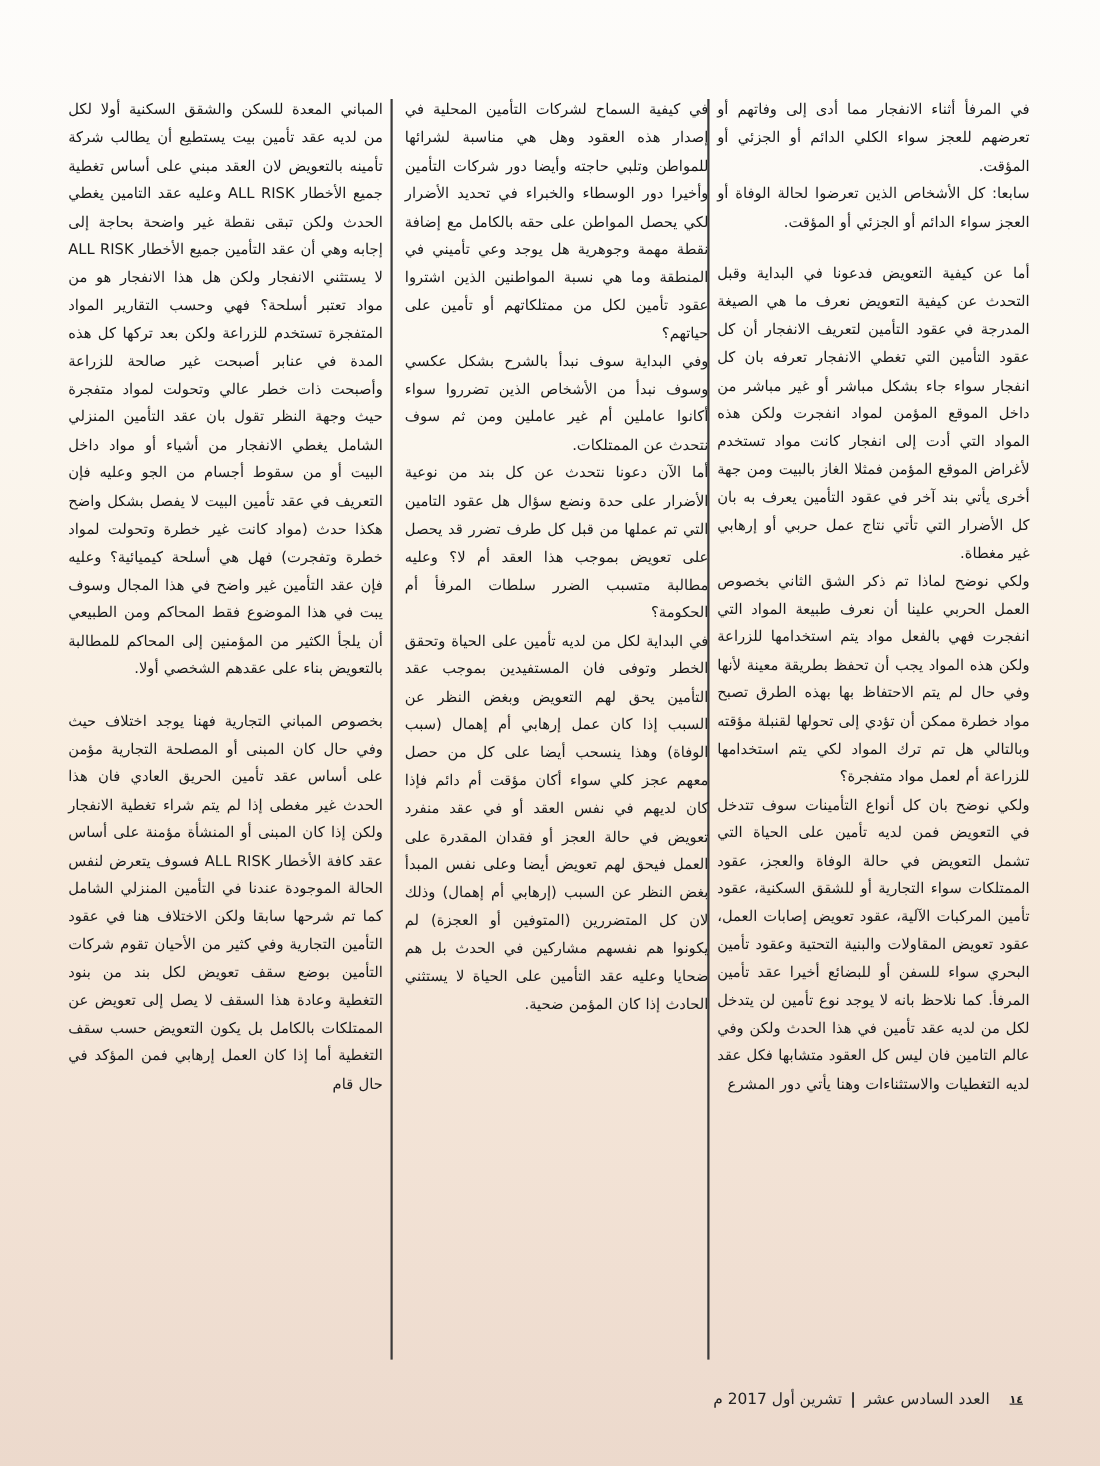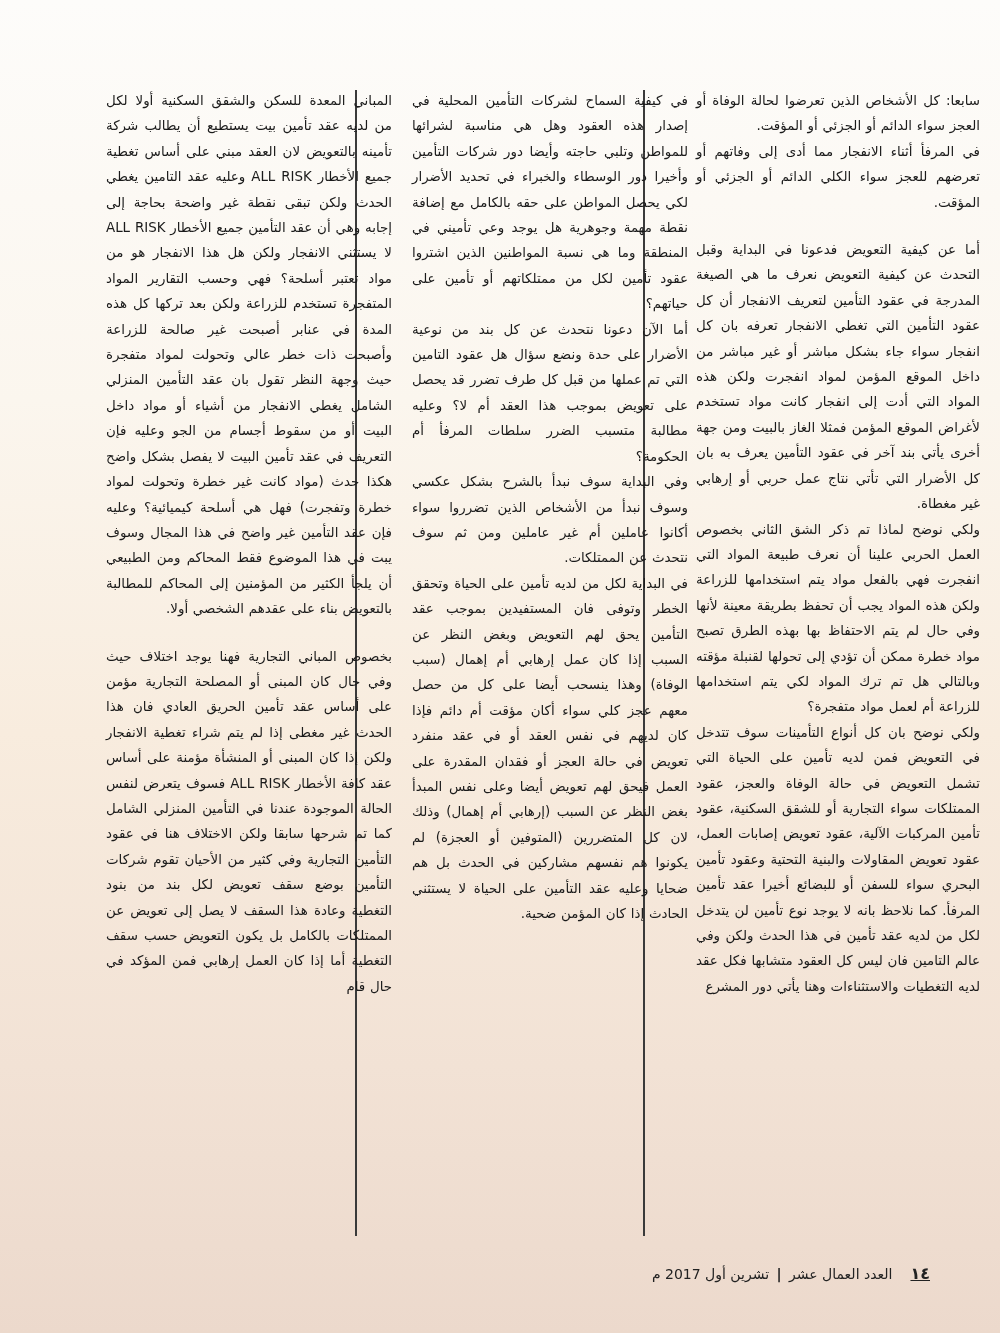--- a/index.html
+++ b/index.html
@@ -19,21 +19,20 @@
   .col {
     position: absolute;
     top: 88px;
     direction: rtl;
     text-align: justify;
     text-align-last: right;
     font-size: 13.4px;
     line-height: 25.4px;
     letter-spacing: 0;
     word-spacing: 0.5px;
-    margin-left: 44px;
   }
   .col p { margin: 0; }
   .col p + p { margin-top: 0; }
   .col p.gap { margin-top: 22px; }
   #col-right  { left: 652px; width: 284px; }
   #col-middle { left: 368px; width: 276px; }
   #col-left   { left: 62px;  width: 286px; }
   .divider {
     position: absolute;
     width: 1.5px;
@@ -45,54 +44,54 @@
     position: absolute;
     top: 1264px;
     right: 70px;
     direction: rtl;
     font-size: 14px;
     color: #222;
     display: flex;
     align-items: center;
     gap: 18px;
   }
-  .footer .pnum { font-weight: bold; font-size: 16px; text-decoration: underline; }
+  .footer .pnum { font-weight: bold; font-size: 10px; text-decoration: underline; }
   .footer .sep { margin: 0 3px; font-weight: bold; }
 </style>
 </head>
 <body>
 
 <div class="page">
 
   <div id="col-right" class="col">
+    <p>في المرفأ أثناء الانفجار مما أدى إلى وفاتهم أو تعرضهم للعجز سواء الكلي الدائم أو الجزئي أو المؤقت.</p>
     <p>سابعا: كل الأشخاص الذين تعرضوا لحالة الوفاة أو العجز سواء الدائم أو الجزئي أو المؤقت.</p>
-    <p>في المرفأ أثناء الانفجار مما أدى إلى وفاتهم أو تعرضهم للعجز سواء الكلي الدائم أو الجزئي أو المؤقت.</p>
     <p class="gap">أما عن كيفية التعويض فدعونا في البداية وقبل التحدث عن كيفية التعويض نعرف ما هي الصيغة المدرجة في عقود التأمين لتعريف الانفجار أن كل عقود التأمين التي تغطي الانفجار تعرفه بان كل انفجار سواء جاء بشكل مباشر أو غير مباشر من داخل الموقع المؤمن لمواد انفجرت ولكن هذه المواد التي أدت إلى انفجار كانت مواد تستخدم لأغراض الموقع المؤمن فمثلا الغاز بالبيت ومن جهة أخرى يأتي بند آخر في عقود التأمين يعرف به بان كل الأضرار التي تأتي نتاج عمل حربي أو إرهابي غير مغطاة.</p>
     <p>ولكي نوضح لماذا تم ذكر الشق الثاني بخصوص العمل الحربي علينا أن نعرف طبيعة المواد التي انفجرت فهي بالفعل مواد يتم استخدامها للزراعة ولكن هذه المواد يجب أن تحفظ بطريقة معينة لأنها وفي حال لم يتم الاحتفاظ بها بهذه الطرق تصبح مواد خطرة ممكن أن تؤدي إلى تحولها لقنبلة مؤقته وبالتالي هل تم ترك المواد لكي يتم استخدامها للزراعة أم لعمل مواد متفجرة؟</p>
     <p>ولكي نوضح بان كل أنواع التأمينات سوف تتدخل في التعويض فمن لديه تأمين على الحياة التي تشمل التعويض في حالة الوفاة والعجز، عقود الممتلكات سواء التجارية أو للشقق السكنية، عقود تأمين المركبات الآلية، عقود تعويض إصابات العمل، عقود تعويض المقاولات والبنية التحتية وعقود تأمين البحري سواء للسفن أو للبضائع أخيرا عقد تأمين المرفأ. كما نلاحظ بانه لا يوجد نوع تأمين لن يتدخل لكل من لديه عقد تأمين في هذا الحدث ولكن وفي عالم التامين فان ليس كل العقود متشابها فكل عقد لديه التغطيات والاستثناءات وهنا يأتي دور المشرع</p>
   </div>
 
   <div id="divider-right" class="divider"></div>
 
   <div id="col-middle" class="col">
     <p>في كيفية السماح لشركات التأمين المحلية في إصدار هذه العقود وهل هي مناسبة لشرائها للمواطن وتلبي حاجته وأيضا دور شركات التأمين وأخيرا دور الوسطاء والخبراء في تحديد الأضرار لكي يحصل المواطن على حقه بالكامل مع إضافة نقطة مهمة وجوهرية هل يوجد وعي تأميني في المنطقة وما هي نسبة المواطنين الذين اشتروا عقود تأمين لكل من ممتلكاتهم أو تأمين على حياتهم؟</p>
+    <p>وفي البداية سوف نبدأ بالشرح بشكل عكسي وسوف نبدأ من الأشخاص الذين تضرروا سواء أكانوا عاملين أم غير عاملين ومن ثم سوف نتحدث عن الممتلكات.</p>
     <p>أما الآن دعونا نتحدث عن كل بند من نوعية الأضرار على حدة ونضع سؤال هل عقود التامين التي تم عملها من قبل كل طرف تضرر قد يحصل على تعويض بموجب هذا العقد أم لا؟ وعليه مطالبة متسبب الضرر سلطات المرفأ أم الحكومة؟</p>
-    <p>وفي البداية سوف نبدأ بالشرح بشكل عكسي وسوف نبدأ من الأشخاص الذين تضرروا سواء أكانوا عاملين أم غير عاملين ومن ثم سوف نتحدث عن الممتلكات.</p>
     <p>في البداية لكل من لديه تأمين على الحياة وتحقق الخطر وتوفى فان المستفيدين بموجب عقد التأمين يحق لهم التعويض وبغض النظر عن السبب إذا كان عمل إرهابي أم إهمال (سبب الوفاة) وهذا ينسحب أيضا على كل من حصل معهم عجز كلي سواء أكان مؤقت أم دائم فإذا كان لديهم في نفس العقد أو في عقد منفرد تعويض في حالة العجز أو فقدان المقدرة على العمل فيحق لهم تعويض أيضا وعلى نفس المبدأ بغض النظر عن السبب (إرهابي أم إهمال) وذلك لان كل المتضررين (المتوفين أو العجزة) لم يكونوا هم نفسهم مشاركين في الحدث بل هم ضحايا وعليه عقد التأمين على الحياة لا يستثني الحادث إذا كان المؤمن ضحية.</p>
   </div>
 
   <div id="divider-left" class="divider"></div>
 
   <div id="col-left" class="col">
     <p>المباني المعدة للسكن والشقق السكنية أولا لكل من لديه عقد تأمين بيت يستطيع أن يطالب شركة تأمينه بالتعويض لان العقد مبني على أساس تغطية جميع الأخطار ALL RISK وعليه عقد التامين يغطي الحدث ولكن تبقى نقطة غير واضحة بحاجة إلى إجابه وهي أن عقد التأمين جميع الأخطار ALL RISK لا يستثني الانفجار ولكن هل هذا الانفجار هو من مواد تعتبر أسلحة؟ فهي وحسب التقارير المواد المتفجرة تستخدم للزراعة ولكن بعد تركها كل هذه المدة في عنابر أصبحت غير صالحة للزراعة وأصبحت ذات خطر عالي وتحولت لمواد متفجرة حيث وجهة النظر تقول بان عقد التأمين المنزلي الشامل يغطي الانفجار من أشياء أو مواد داخل البيت أو من سقوط أجسام من الجو وعليه فإن التعريف في عقد تأمين البيت لا يفصل بشكل واضح هكذا حدث (مواد كانت غير خطرة وتحولت لمواد خطرة وتفجرت) فهل هي أسلحة كيميائية؟ وعليه فإن عقد التأمين غير واضح في هذا المجال وسوف يبت في هذا الموضوع فقط المحاكم ومن الطبيعي أن يلجأ الكثير من المؤمنين إلى المحاكم للمطالبة بالتعويض بناء على عقدهم الشخصي أولا.</p>
     <p class="gap">بخصوص المباني التجارية فهنا يوجد اختلاف حيث وفي حال كان المبنى أو المصلحة التجارية مؤمن على أساس عقد تأمين الحريق العادي فان هذا الحدث غير مغطى إذا لم يتم شراء تغطية الانفجار ولكن إذا كان المبنى أو المنشأة مؤمنة على أساس عقد كافة الأخطار ALL RISK فسوف يتعرض لنفس الحالة الموجودة عندنا في التأمين المنزلي الشامل كما تم شرحها سابقا ولكن الاختلاف هنا في عقود التأمين التجارية وفي كثير من الأحيان تقوم شركات التأمين بوضع سقف تعويض لكل بند من بنود التغطية وعادة هذا السقف لا يصل إلى تعويض عن الممتلكات بالكامل بل يكون التعويض حسب سقف التغطية أما إذا كان العمل إرهابي فمن المؤكد في حال قام</p>
   </div>
 
   <div class="footer">
     <span class="pnum">١٤</span>
     <span>
-      <span>العدد العمال عشر</span>
+      <span>العدد السادس عشر</span>
       <span class="sep">|</span>
       <span>تشرين أول 2017 م</span>
     </span>
   </div>
 
 </div>
 
 </body></html>

